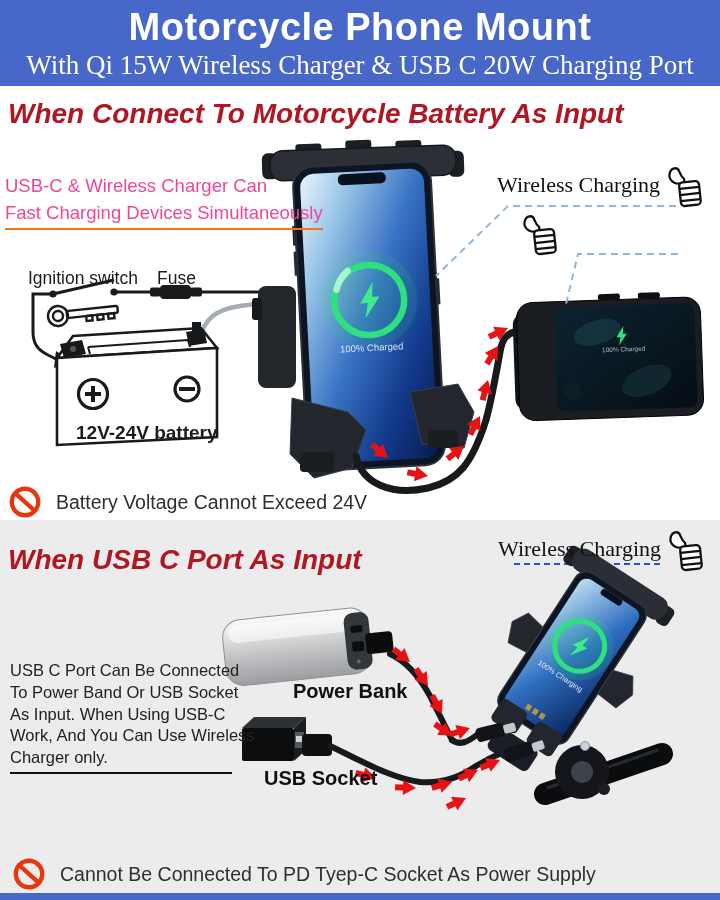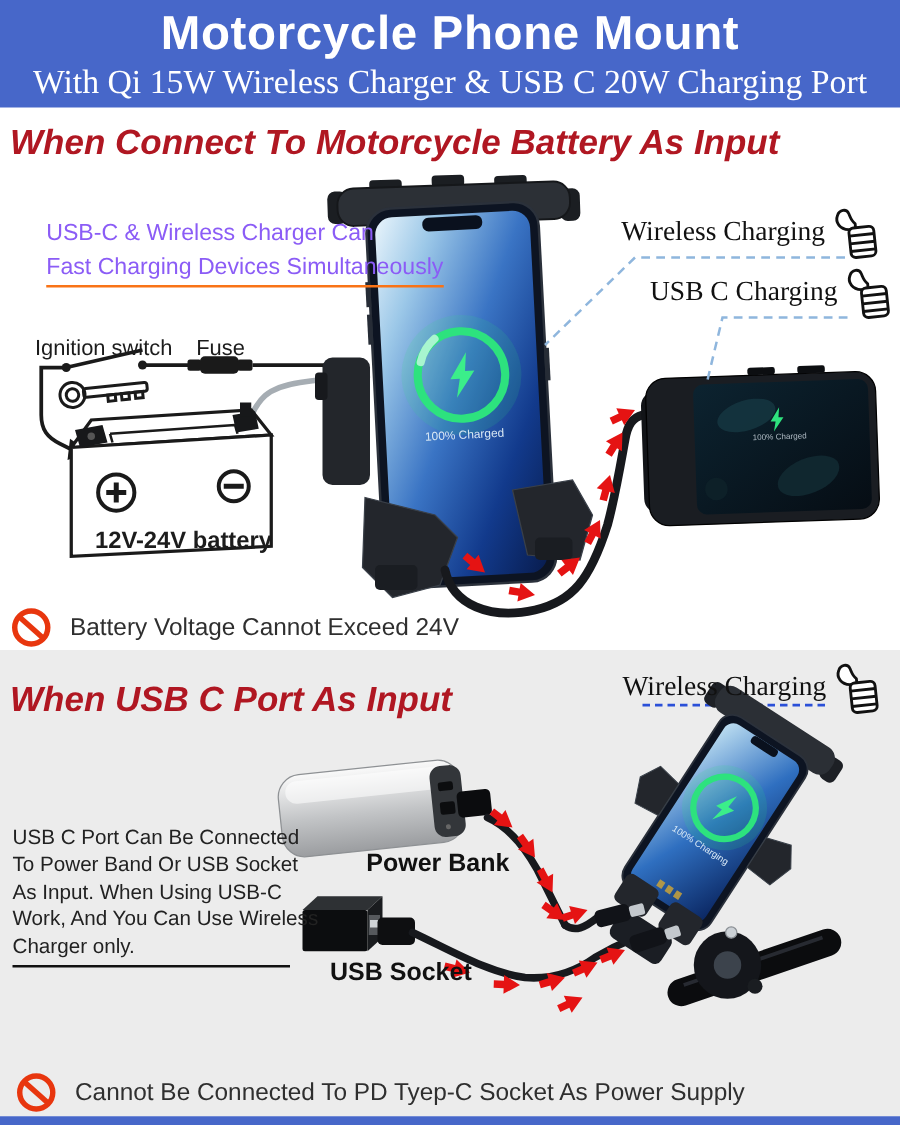--- a/index.html
+++ b/index.html
@@ -14,21 +14,21 @@
             font-family:"Liberation Serif",serif;font-size:27px;}
   
   .sec1{position:absolute;left:0;top:86px;width:720px;height:434px;background:#fff;}
   .sec2{position:absolute;left:0;top:520px;width:720px;height:373px;
         background:var(--section2-bg,#ececec);}
   .art{position:absolute;left:0;top:0;}
   .heading{position:absolute;margin:0;color:var(--heading-red,#b01722);
            font-size:28px;font-style:italic;font-weight:600;white-space:nowrap;}
   .h1r{left:8px;top:12px;}
   .h2r{left:8px;top:24px;font-style:italic;}
-  .note{position:absolute;left:5px;top:86px;color:#8b5cf6;font-size:18.5px;line-height:27px;margin-left:32px;}
+  .note{position:absolute;left:5px;top:86px;color:#ec4899;font-size:18.5px;line-height:27px;}
   .note .u{display:inline-block;border-bottom:2px solid #f97316;padding-bottom:2px;}
   .lbl{position:absolute;color:#1c1c1c;font-size:17.5px;white-space:nowrap;margin-top:14px;}
   .ignition{left:28px;top:168px;}
   .fuse{left:157px;top:168px;}
   .batterylbl{left:76px;top:322px;width:140px;text-align:center;
               font-size:19px;font-weight:600;}
   .boldlbl{position:absolute;color:#111;font-size:20px;font-weight:bold;white-space:nowrap;}
   .pblbl{left:262px;top:160px;margin-left:31px;}
   .uslbl{left:264px;top:247px;}
   .callout{position:absolute;display:flex;align-items:flex-start;gap:5px;white-space:nowrap;}
@@ -215,21 +215,20 @@
     <div class="lbl fuse">Fuse</div>
     <div class="lbl batterylbl">12V-24V battery</div>
 
     <div class="callout cw1">
       <span class="ctext">Wireless Charging</span>
       <svg class="thumb">
           <use href="#thumbsym"></use>
         </svg>
     </div>
     <div class="callout cu1">
-      <span class="ctext">USB C Charging</span>
       <svg class="thumb">
           <use href="#thumbsym"></use>
         </svg>
     </div>
 
     <div class="warnrow w1">
       <svg class="noicon">
           <use href="#nosym"></use>
         </svg>
       <span class="warntext">Battery Voltage Cannot Exceed 24V</span>

